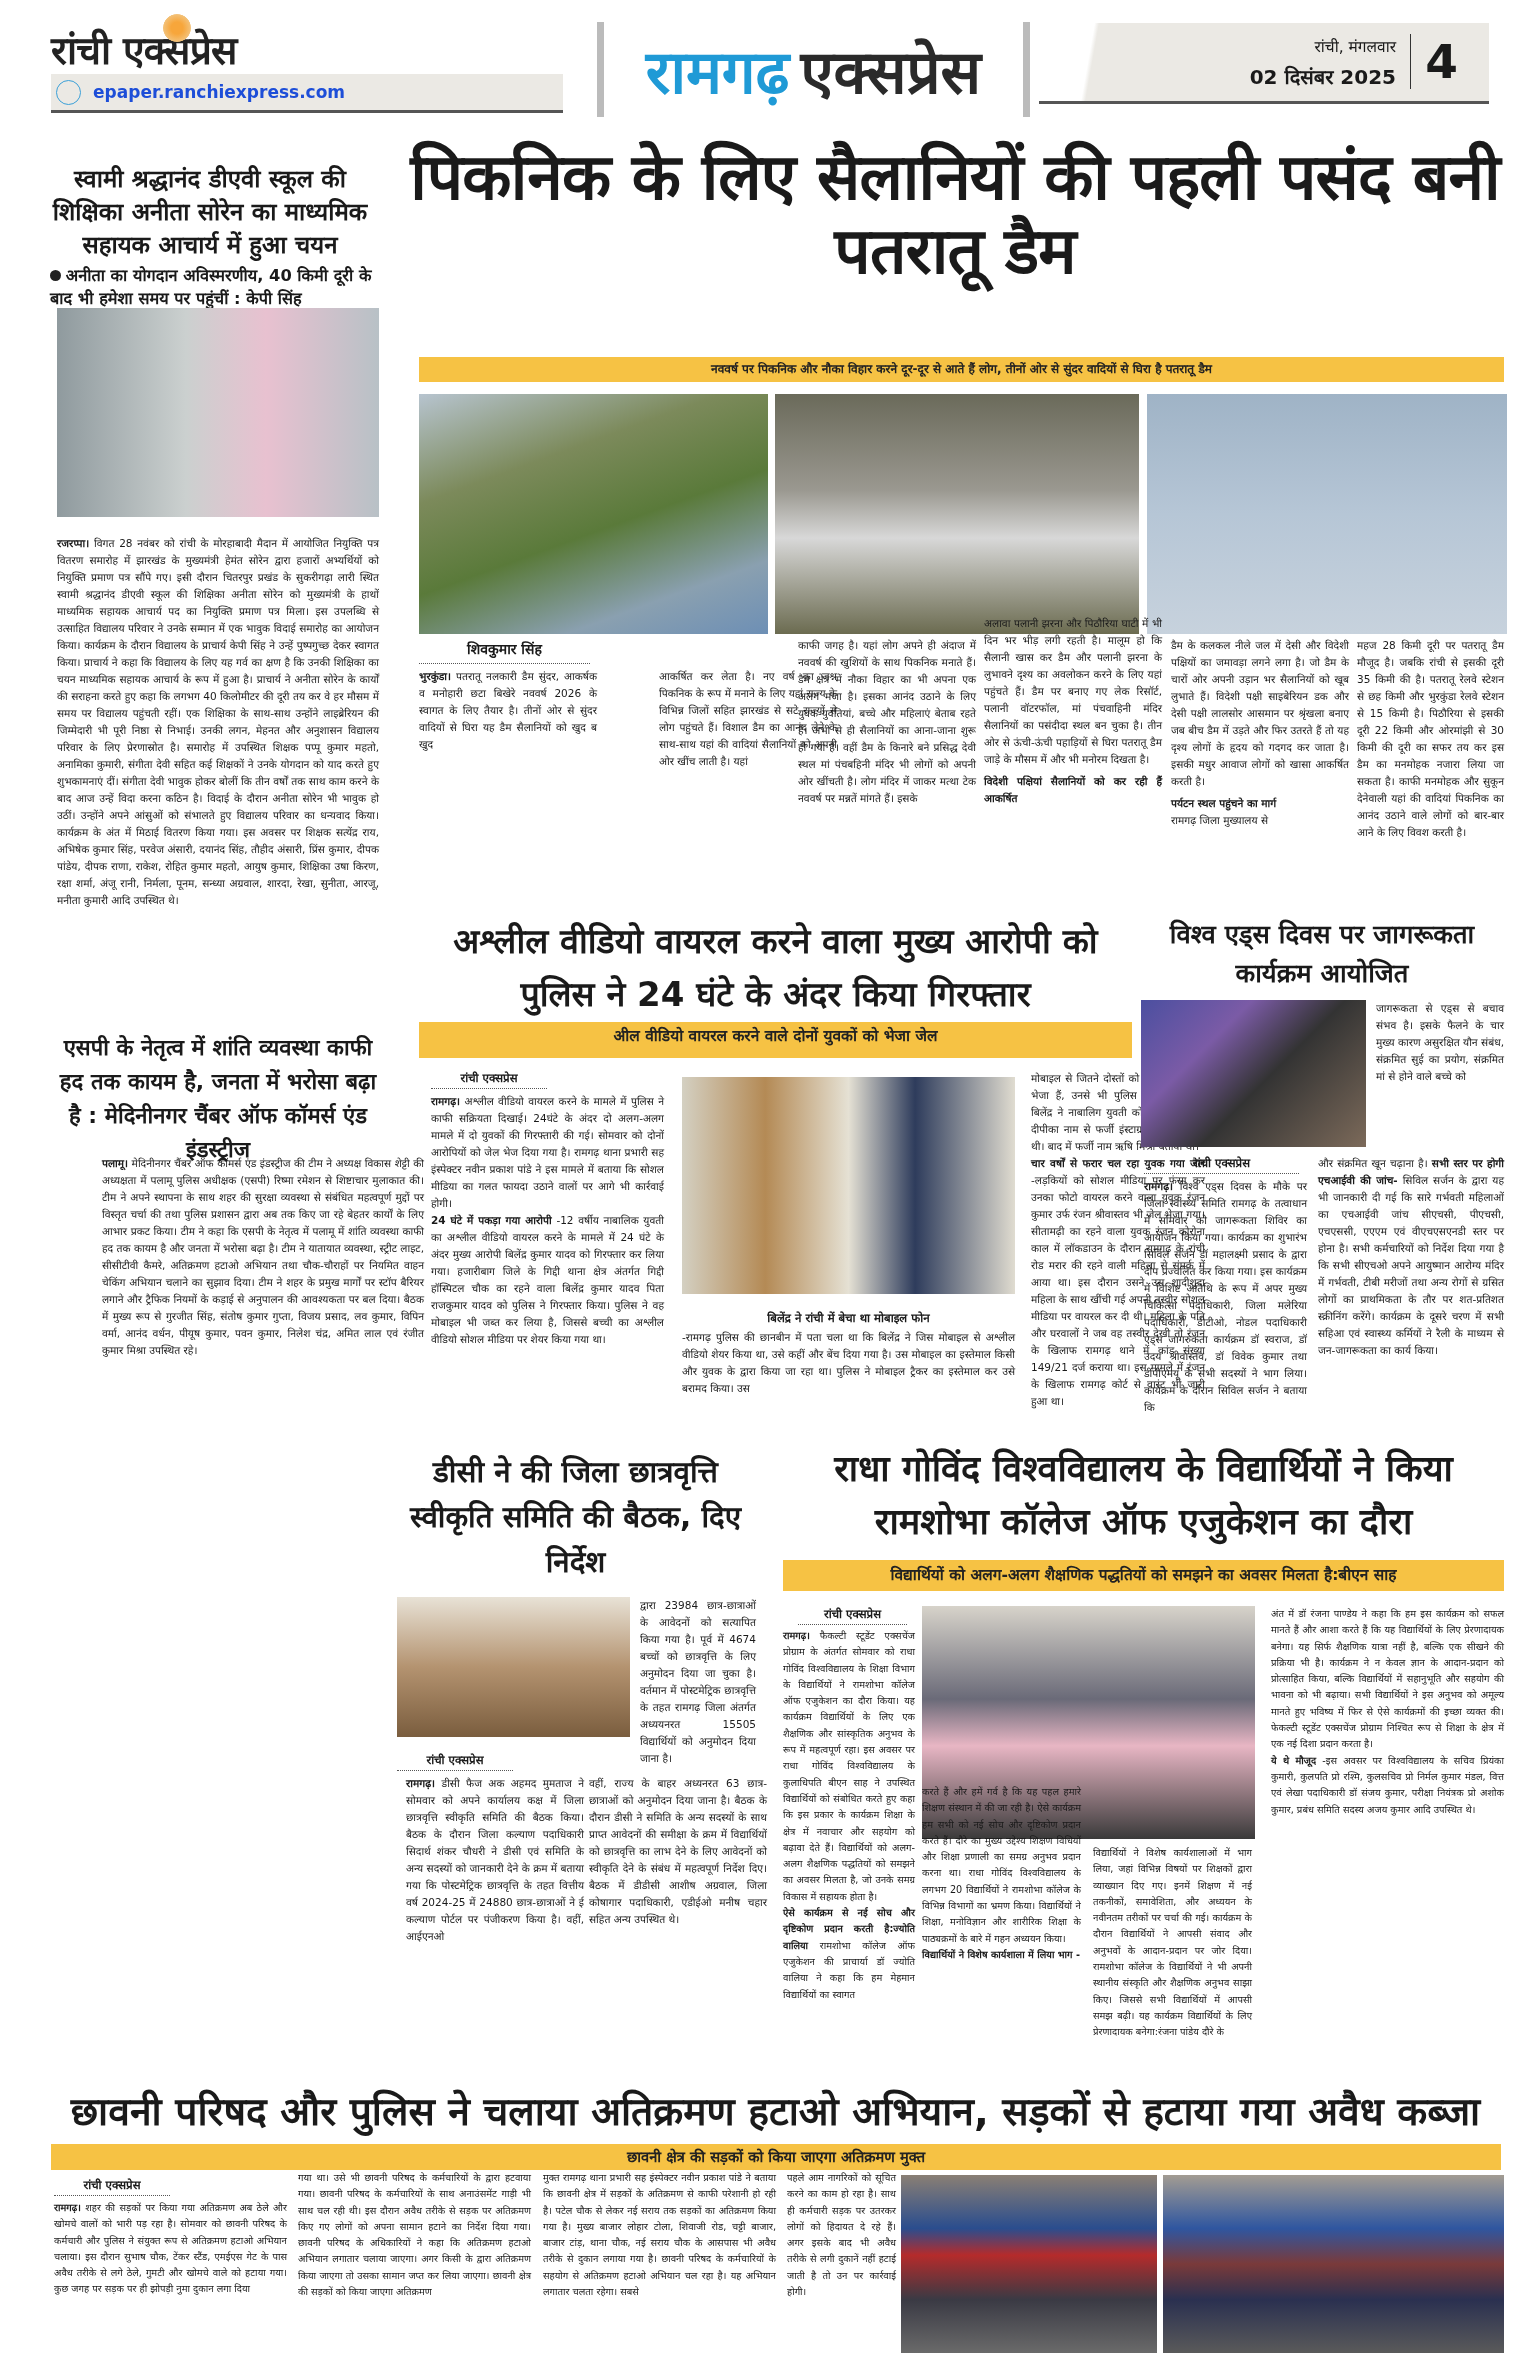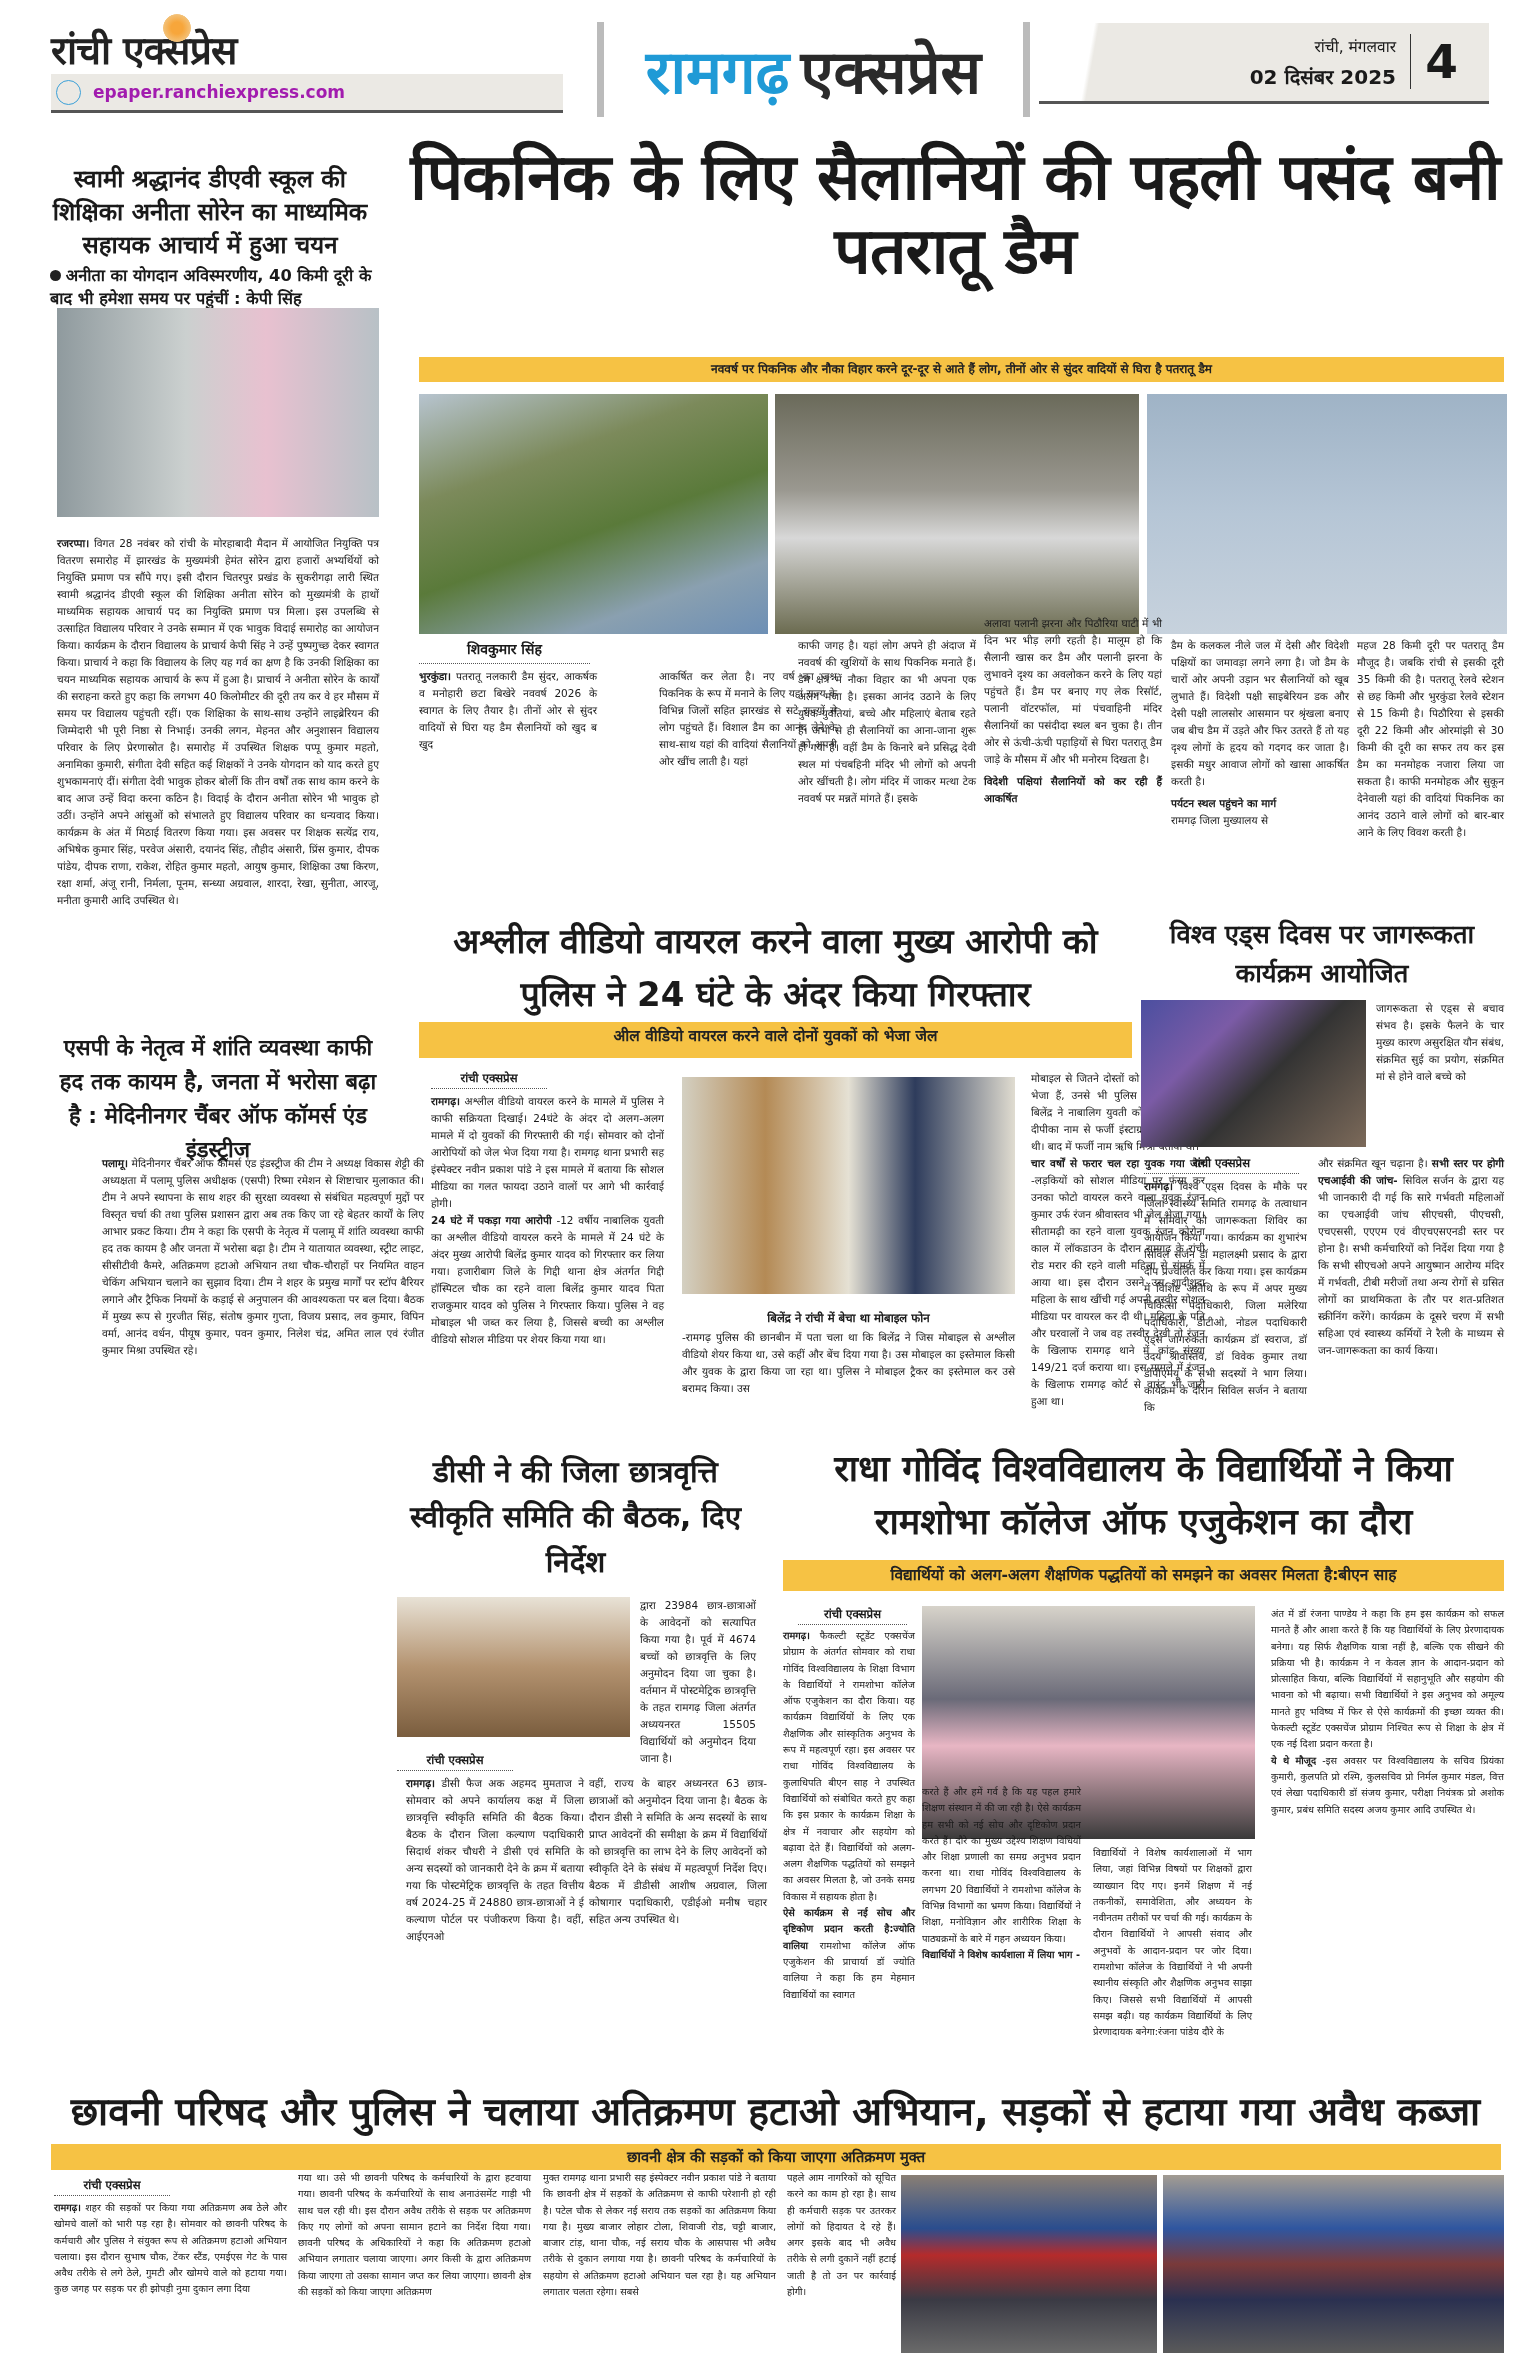--- a/index.html
+++ b/index.html
@@ -2,21 +2,21 @@
 <html style="font-size:12.4px"><head>
 <meta charset="utf-8">
 <style>
   html,body{margin:0;padding:0;background:#fff;}
   body{width:1539px;height:2377px;position:relative;overflow:hidden;font-family:"DejaVu Sans",sans-serif;color:#1a1a1a;}
   .abs{position:absolute;}
   .masthead-logo{left:51px;top:22px;font-size:39px;font-weight:bold;letter-spacing:-0.8px;color:#222;}
   .masthead-sun{left:163px;top:14px;width:28px;height:28px;border-radius:50%;background:radial-gradient(circle,#f7a63b 30%,#f3c27a 70%,transparent 72%);}
   .epaper-bar{left:51px;top:74px;width:512px;height:36px;background:#ebe9e4;border-bottom:3.1px solid #555;display:flex;align-items:center;}
   .epaper-icon{width:23px;height:23px;border-radius:50%;border:1.6px solid #3aa0d8;margin:0 12.4px 0 4.7px;}
-  .epaper-text{font-size:17px;font-weight:bold;color:#a21caf;}
+  .epaper-text{font-size:17px;font-weight:bold;color:#1d4ed8;}
   .edition-box{left:597px;top:22px;width:419px;height:95px;border-left:7.8px solid #bbb;border-right:7.8px solid #bbb;display:flex;align-items:center;justify-content:center;font-size:60px;font-weight:bold;}
   .edition-blue{color:#1f9ad6;margin-right:11px;}
   .edition-dark{color:#2a2a2a;}
   .dateline{left:1039px;top:23px;width:450px;height:78px;background:linear-gradient(100deg,#fff 12%,#ebe9e4 13%);border-bottom:3.1px solid #555;}
   .date-city{position:absolute;right:93px;top:12.4px;font-size:15.5px;}
   .date-full{position:absolute;right:93px;top:40px;font-size:20px;font-weight:bold;}
   .page-num{position:absolute;right:31px;top:11px;font-size:47px;font-weight:bold;border-left:1.6px solid #333;padding-left:14px;}
   h1,h2,h3{margin:0;font-weight:bold;text-align:center;}
   .hl-left{left:47px;top:163px;width:326px;font-size:24px;line-height:33px;}
   .sub-left{left:50px;top:264px;width:326px;font-size:16.3px;line-height:23px;font-weight:bold;}

